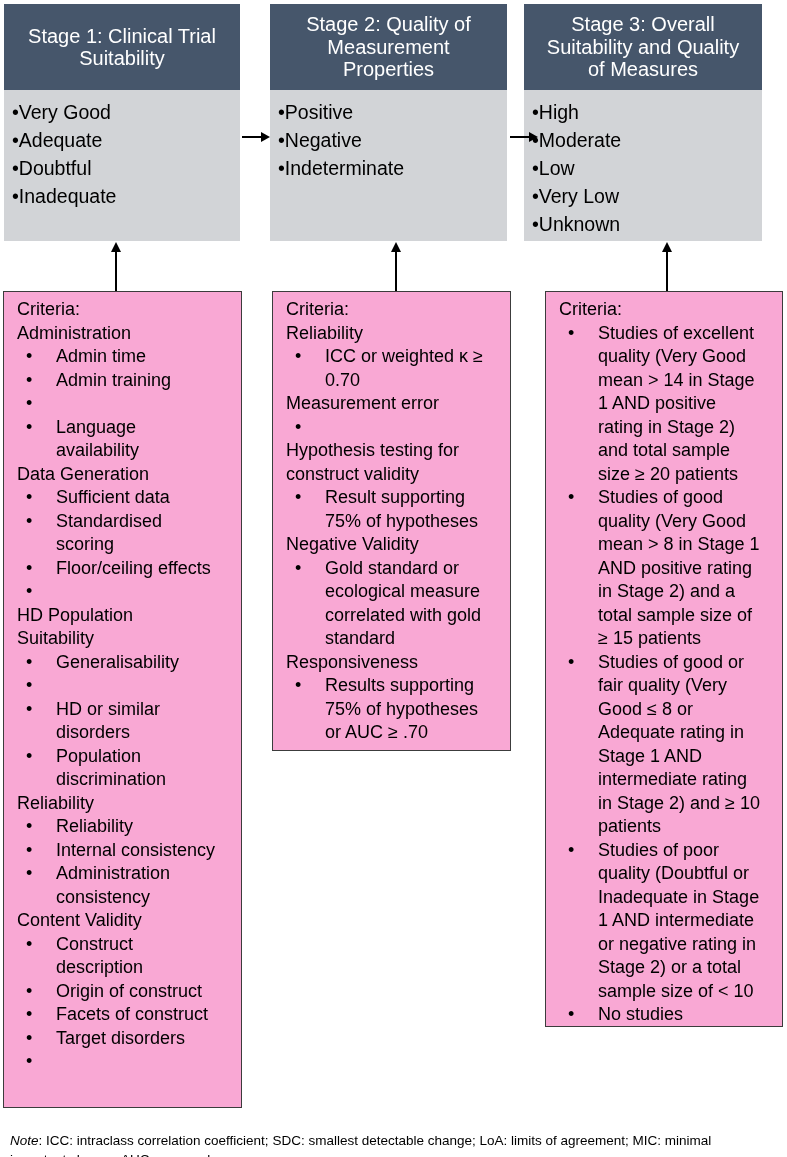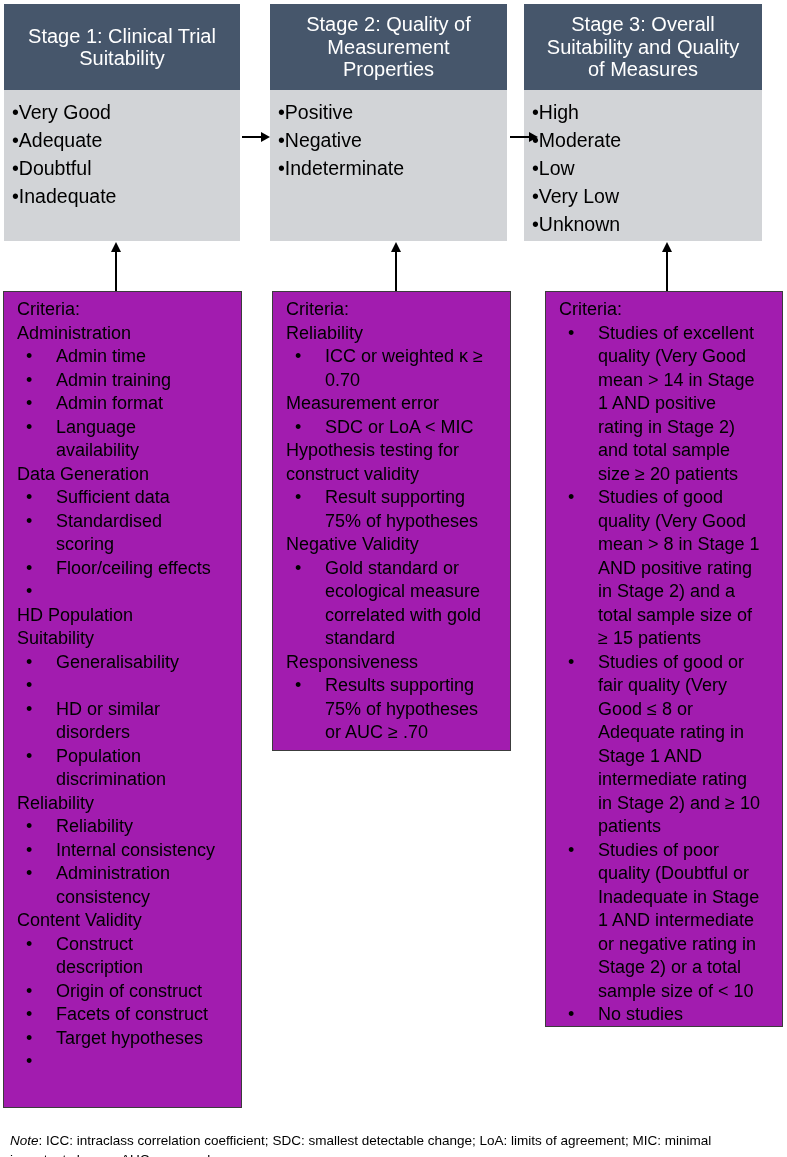--- a/index.html
+++ b/index.html
@@ -14,21 +14,21 @@
     text-align:center;font-size:20px;line-height:22.5px;
   }
   .stage-title{white-space:pre-line;}
   .stage-body{
     background:#D2D4D7;height:151px;box-sizing:border-box;
     padding:8px 4px 0 8px;font-size:19.5px;line-height:28px;
   }
   .rating-row{display:flex;align-items:baseline;}
   .rating-bullet{flex:0 0 auto;}
   .crit{
-    position:absolute;background:#a21caf;border:1.5px solid #3C3C3C;
+    position:absolute;background:#f9a8d4;border:1.5px solid #3C3C3C;
     box-sizing:border-box;padding-top:6px;font-size:18px;line-height:23.5px;
   }
   .crit-row{display:flex;align-items:flex-start;}
   .crit-row.header{padding-left:13px;}
   .crit-row.bullet{padding-left:22px;}
   .crit-bullet{flex:0 0 30px;}
   .crit-text{flex:1;white-space:pre-line;padding-right:2px;}
   .h-arrow{position:absolute;display:flex;align-items:center;height:12px;}
   .h-arrow .shaft{flex:1;height:1.5px;background:#000;}
   .h-arrow .head{width:0;height:0;border-top:5.5px solid transparent;border-bottom:5.5px solid transparent;border-left:9px solid #000;}
@@ -159,21 +159,20 @@
       <div class="crit-row bullet">
         <span class="crit-bullet">•</span>
         <span class="crit-text">Admin time</span>
       </div>
       <div class="crit-row bullet">
         <span class="crit-bullet">•</span>
         <span class="crit-text">Admin training</span>
       </div>
       <div class="crit-row bullet">
         <span class="crit-bullet">•</span>
-        <span class="crit-text">Admin format</span>
       </div>
       <div class="crit-row bullet">
         <span class="crit-bullet">•</span>
         <span class="crit-text">Language
 availability</span>
       </div>
       <div class="crit-row header">
 
         <span class="crit-text">Data Generation</span>
       </div>
@@ -244,21 +243,21 @@
       <div class="crit-row bullet">
         <span class="crit-bullet">•</span>
         <span class="crit-text">Origin of construct</span>
       </div>
       <div class="crit-row bullet">
         <span class="crit-bullet">•</span>
         <span class="crit-text">Facets of construct</span>
       </div>
       <div class="crit-row bullet">
         <span class="crit-bullet">•</span>
-        <span class="crit-text">Target hypotheses</span>
+        <span class="crit-text">Target disorders</span>
       </div>
       <div class="crit-row bullet">
         <span class="crit-bullet">•</span>
       </div>
     </div>
 
   <div class="crit" style="left:272px;top:291px;width:239px;height:460px;">
 
   <div class="crit-row header">
 
@@ -272,21 +271,20 @@
         <span class="crit-bullet">•</span>
         <span class="crit-text">ICC or weighted κ ≥
 0.70</span>
       </div>
       <div class="crit-row header">
 
         <span class="crit-text">Measurement error</span>
       </div>
       <div class="crit-row bullet">
         <span class="crit-bullet">•</span>
-        <span class="crit-text">SDC or LoA &lt; MIC</span>
       </div>
       <div class="crit-row header">
 
         <span class="crit-text">Hypothesis testing for
 construct validity</span>
       </div>
       <div class="crit-row bullet">
         <span class="crit-bullet">•</span>
         <span class="crit-text">Result supporting
 75% of hypotheses</span>

